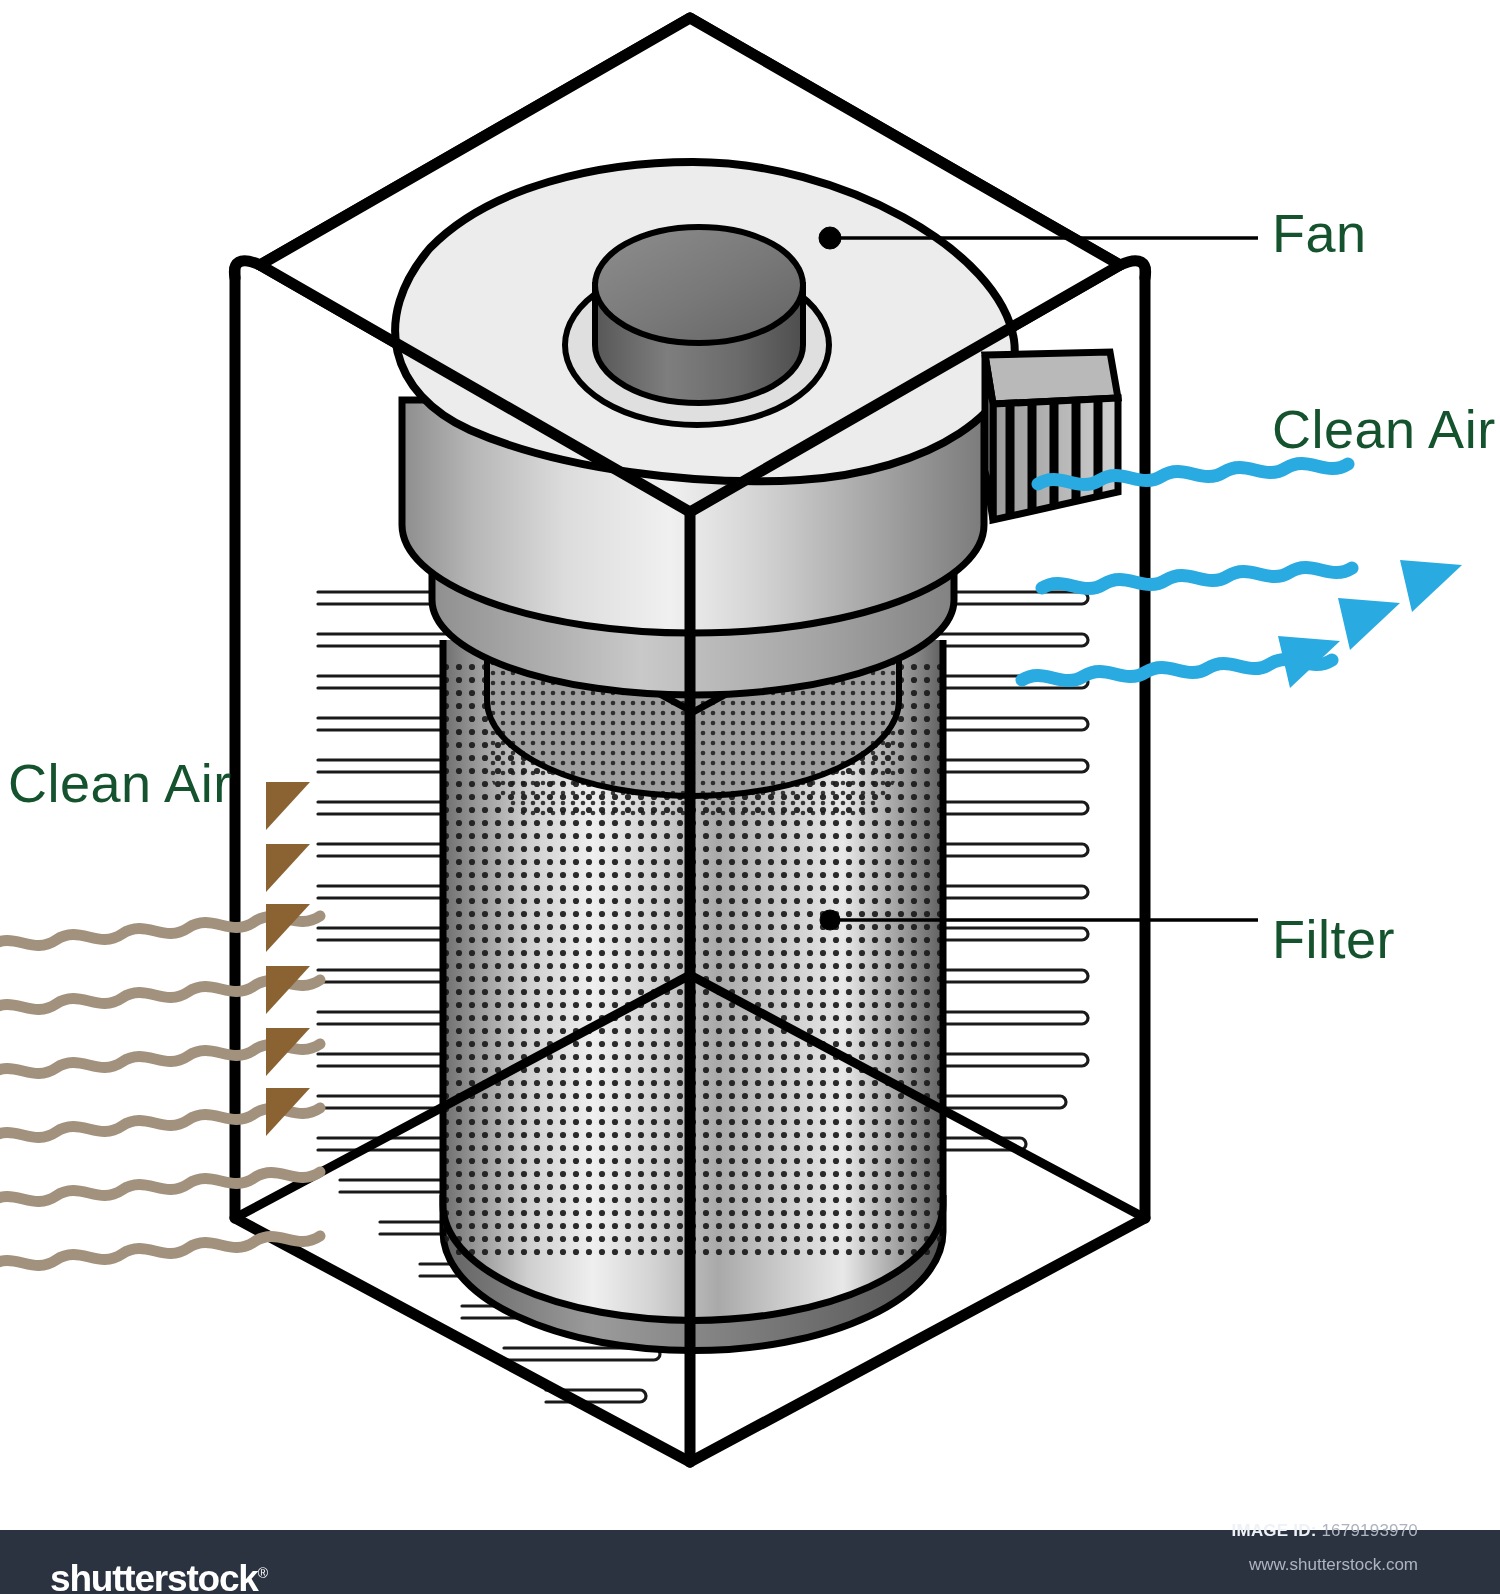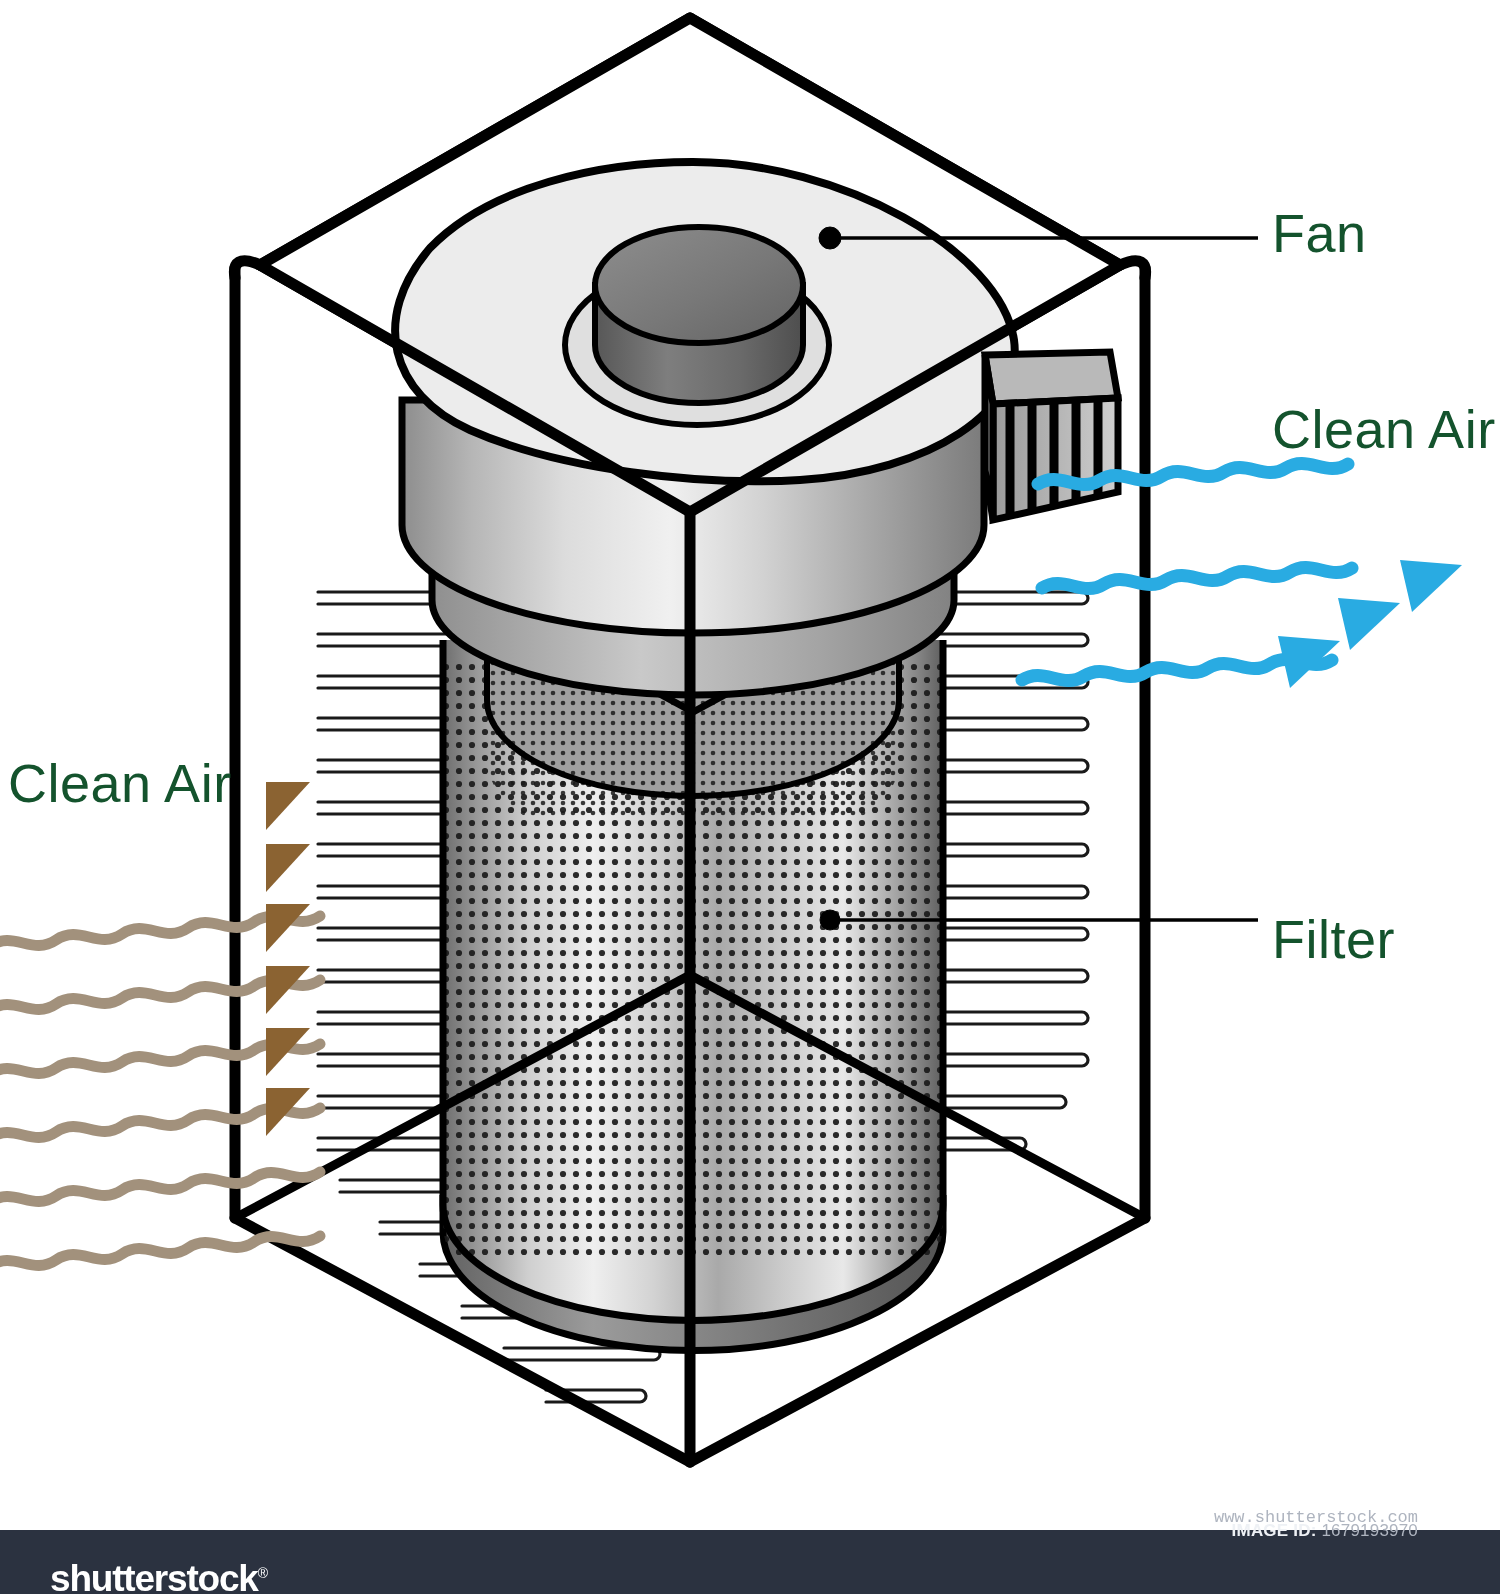--- a/index.html
+++ b/index.html
@@ -34,23 +34,23 @@
     margin-top:20px;
   }
   #ss-logo .reg{font-size:14px;vertical-align:super;font-weight:400;}
   #img-id{
     position:absolute;right:82px;top:1521px;
     font-size:17px;color:#aeb4bf;letter-spacing:.2px;
     font-family:Liberation Sans, sans-serif;
   }
   #img-id b{color:#eef1f5;font-weight:700;}
   #ss-url{
-    position:absolute;right:82px;top:1508px;
+    position:absolute;right:82px;top:1555px;
     font-size:17px;color:#aeb4bf;
-    font-family:Liberation Mono, monospace;
+    font-family:Liberation Sans, sans-serif;
   }
   svg{display:block;}
 </style>
 </head>
 <body>
 
 <div id="stage">
 
   <svg width="1500" height="1530" viewBox="0 0 1500 1530">
     <defs>

